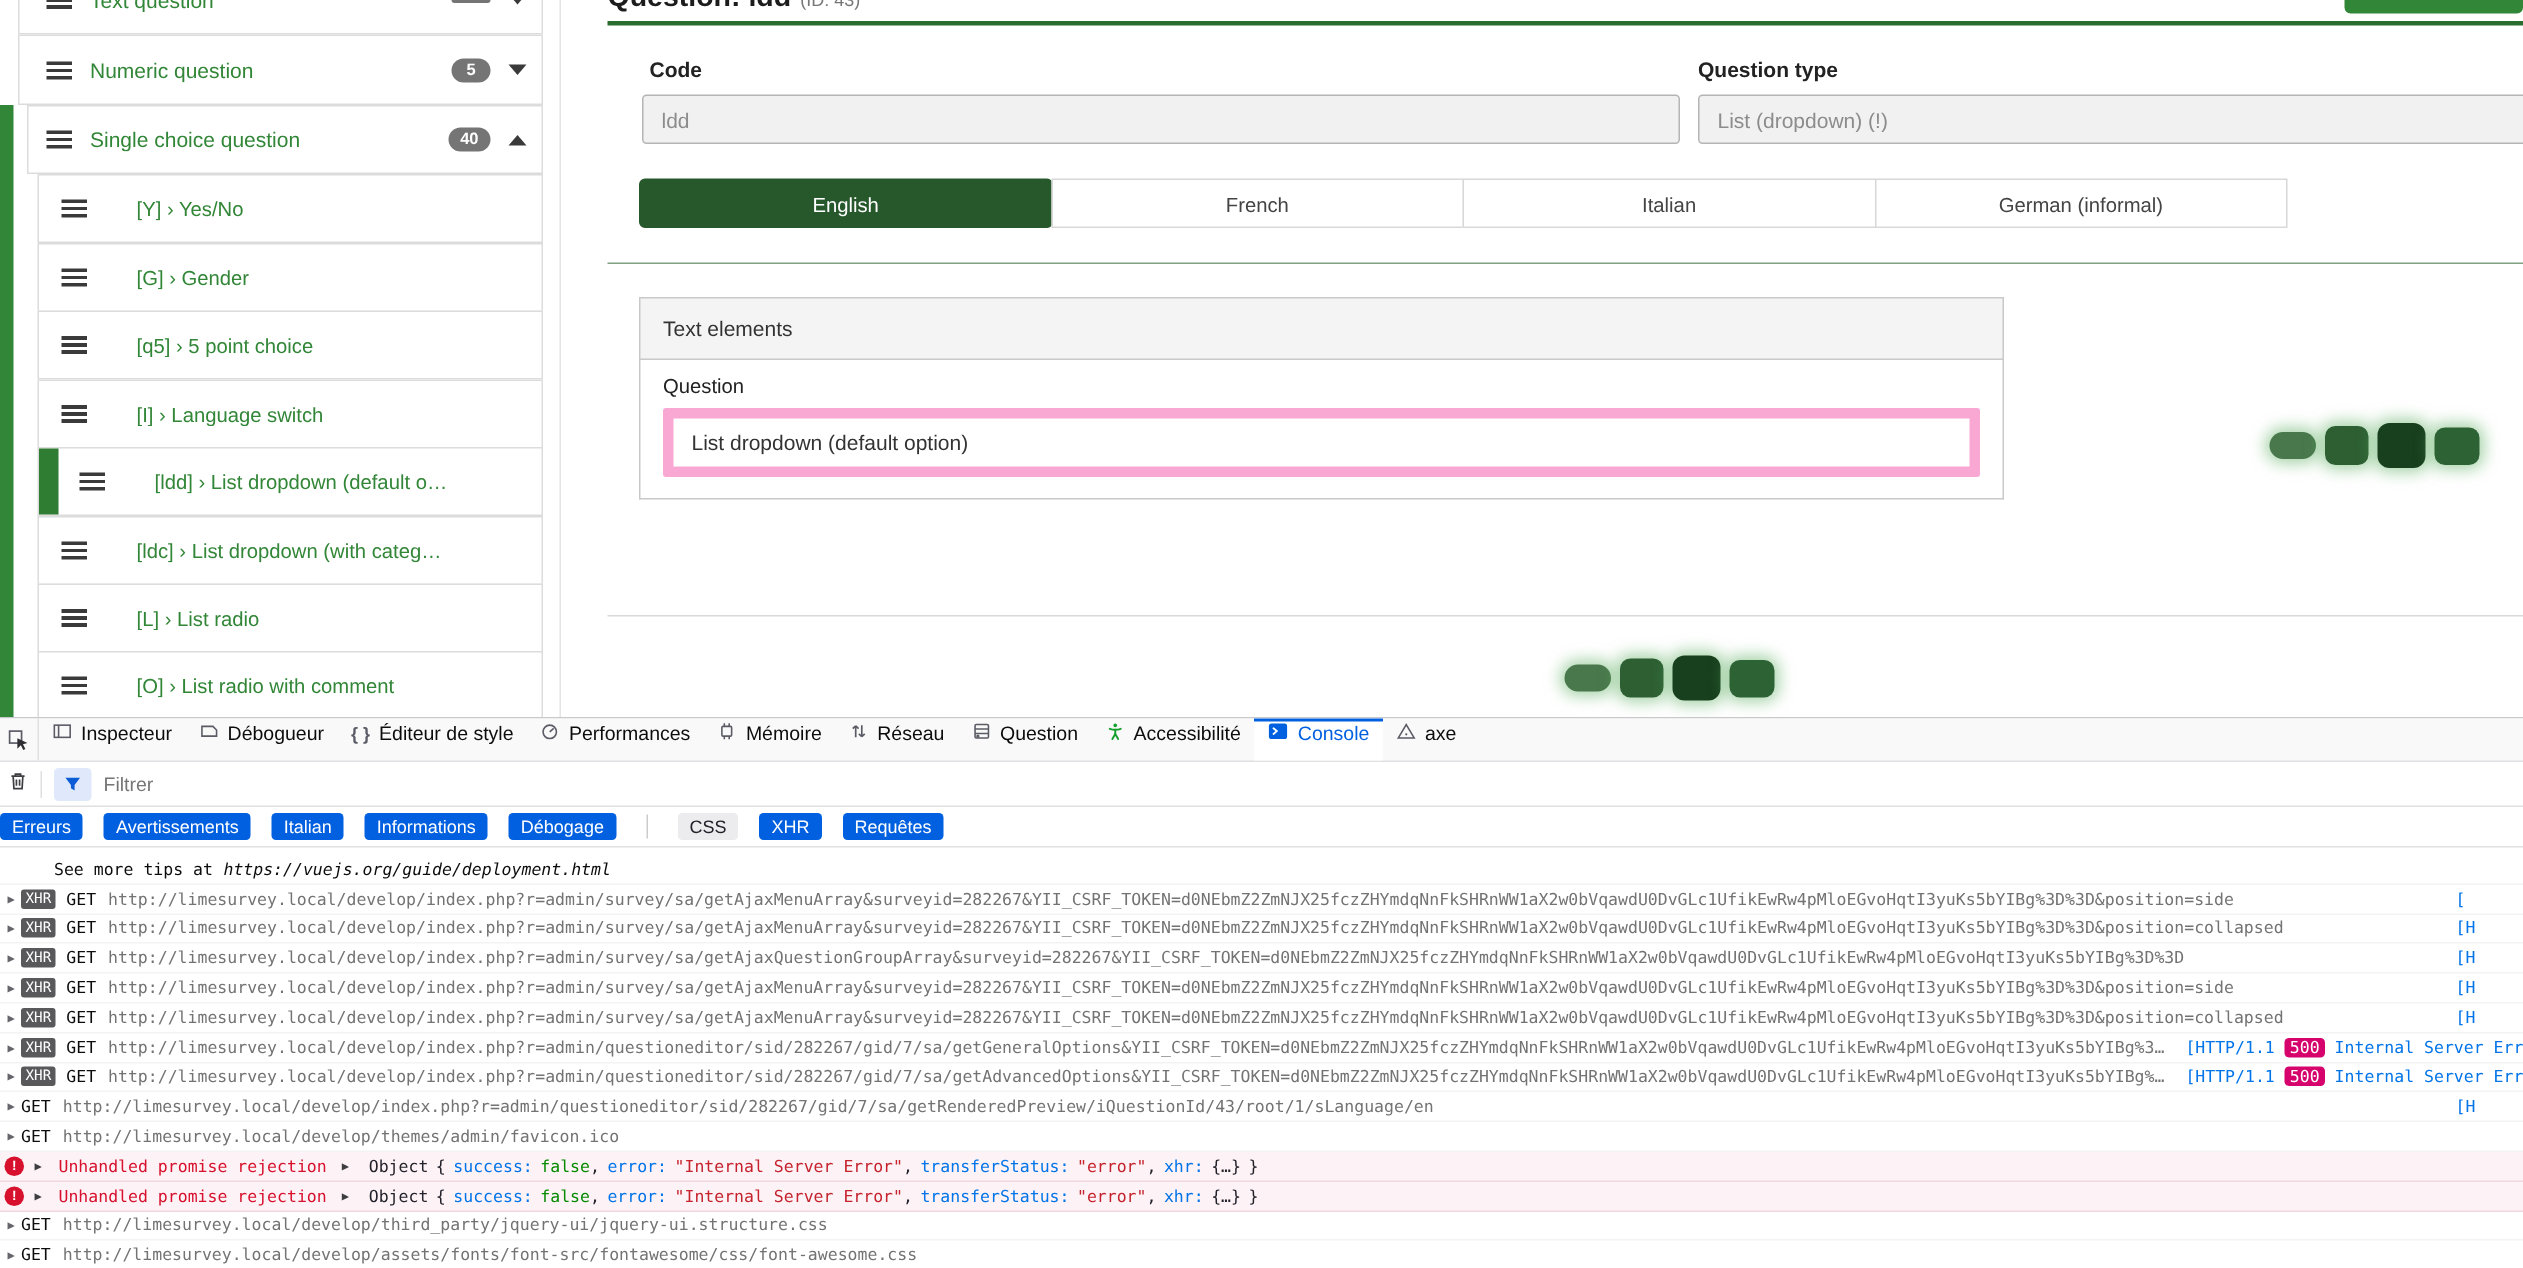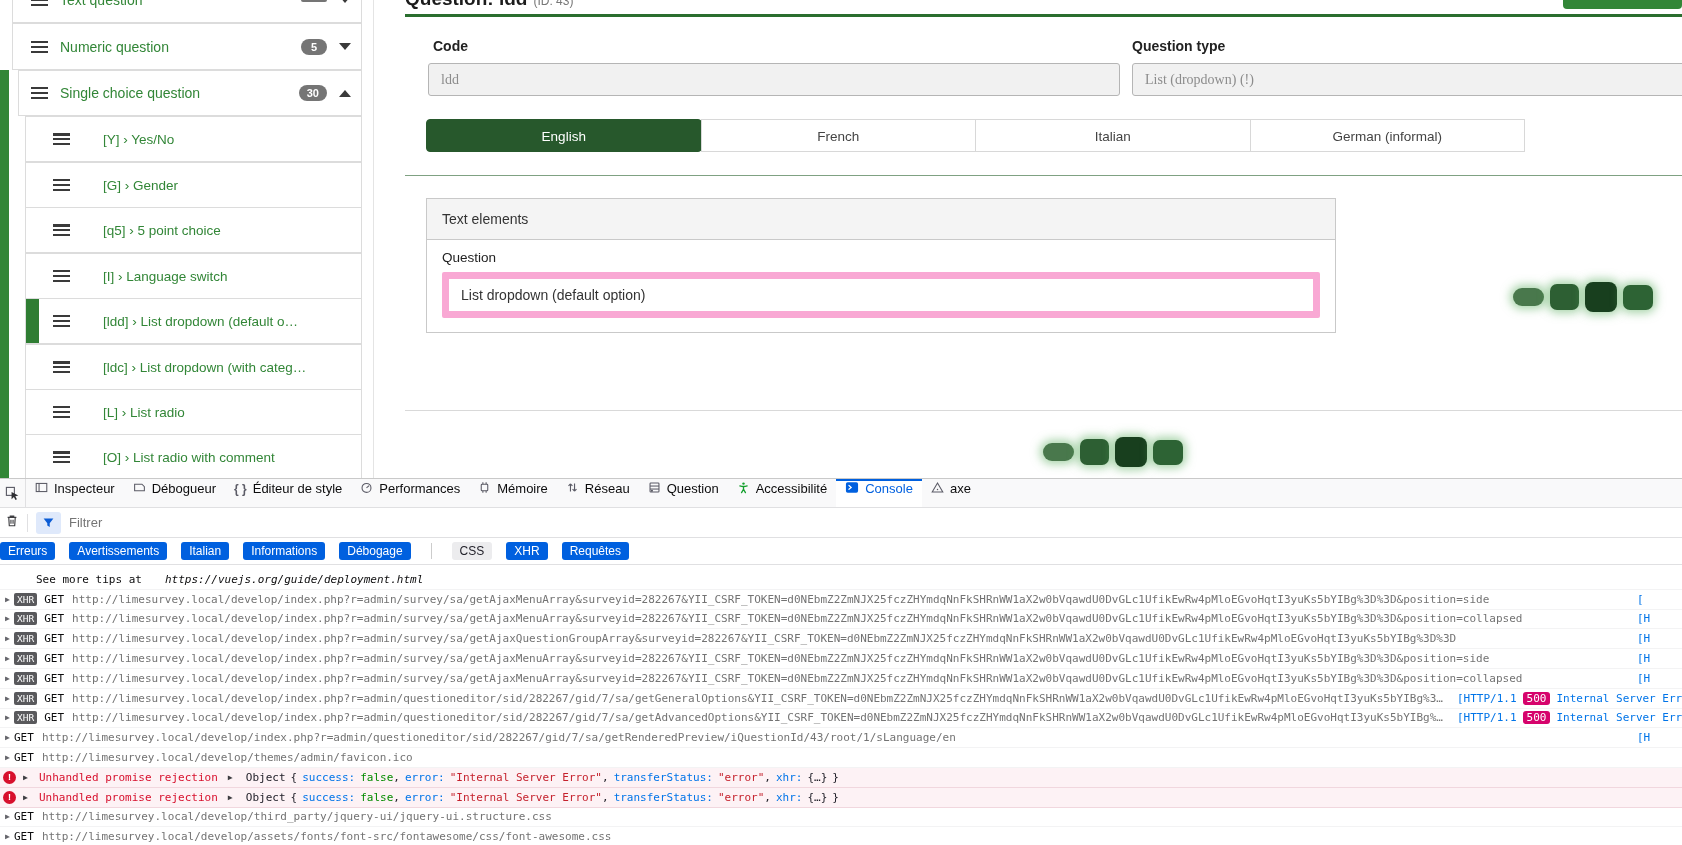--- a/index.html
+++ b/index.html
@@ -8,21 +8,21 @@
          font-family: "Liberation Sans", sans-serif; }
   .abs { position: absolute; }
 
   
   .green-bar { left: 0; top: 70px; width: 9px; height: 408px; background: #328637; }
   .side-vline { left: 373px; top: 0; width: 1px; height: 478px; background: #e4e4e4; }
   .srow { position: absolute; background: #fff; border: 1px solid #dcdcdc;
           display: flex; align-items: center; gap: 12px; padding: 0 10px 0 18px; }
   .srow.parent { left: 12px; width: 350px; height: 47px; }
   .srow.single { left: 18px; width: 344px; height: 46px; padding-left: 12px; }
-  .srow.child  { left: 25px; width: 337px; height: 46px; padding-left: 27px; gap: 33px; }
+  .srow.child  { left: 25px; width: 337px; height: 46px; padding-left: 15px; gap: 33px; }
   .srow.child.sel { padding-left: 27px; }
   .srow.child.sel::before { content: ""; position: absolute; left: 0; top: 0; bottom: 0;
                             width: 13px; background: #2f7d33; }
   .burger { width: 17px; height: 12px; flex: none;
             background: linear-gradient(#3a3a3a 0 2.5px, transparent 2.5px 4.8px,
                         #3a3a3a 4.8px 7.3px, transparent 7.3px 9.6px, #3a3a3a 9.6px 12px); }
   .slabel { color: #328637; font-size: 14px; flex: 1; white-space: nowrap; overflow: hidden; }
   .srow.child .slabel { font-size: 13.5px; }
   .sbadge { background: #757575; color: #fff; border-radius: 10px; font-size: 11px;
             font-weight: bold; padding: 2px 8px; min-width: 26px; text-align: center; flex: none; }
@@ -34,21 +34,21 @@
   
   .page-title { left: 405px; top: -12px; font-size: 19px; font-weight: bold;
                 color: #1c1c1c; white-space: nowrap; }
   .page-title .qid { font-size: 12px; font-weight: normal; color: #777; margin-left: 6px; }
   .primary-btn { left: 1563px; top: -29px; width: 119px; height: 38px;
                  background: #328637; border: none; border-radius: 4px; }
   .hr1 { left: 405px; top: 14px; width: 1277px; height: 3px; background: #2a6e2f; }
   .flabel { font-size: 14px; font-weight: bold; color: #222; }
   .ginput { background: #f1f1f1; border: 1px solid #b5b5b5; border-radius: 3px;
             color: #8c8c8c; font-size: 14px; padding: 0 12px;
-            font-family: Liberation Serif, serif; }
+            font-family: Liberation Sans, sans-serif; }
   .tabs { left: 426px; top: 119px; width: 1099px; display: flex; }
   .ltab { flex: 1; height: 33px; line-height: 33px; text-align: center; font-size: 13.5px;
           color: #444; background: #fff; border: 1px solid #d8d8d8; margin-left: -1px; }
   .ltab.active { background: #27582c; color: #fff; border-color: #27582c;
                  border-radius: 4px; margin-left: 0; }
   .hr2 { left: 405px; top: 175px; width: 1277px; height: 1px; background: #7fa182; }
   .panel { left: 426px; top: 198px; width: 910px; }
   .panel-head { height: 42px; line-height: 40px; background: #f4f4f4;
                 border: 1px solid #c9c9c9; font-size: 14px; color: #333; padding-left: 15px; }
   .panel-body { border: 1px solid #c9c9c9; border-top: none; padding: 10px 15px 14px 15px; }
@@ -100,21 +100,21 @@
   .tri.dark { color: #3e3e42; width: 12px; padding-left: 0; margin-right: 4px; }
   .xhrb { background: #59595c; color: #fff; font-size: 9.5px; padding: 1px 3px;
           border-radius: 2px; margin-right: 7px; flex: none; }
   .meth { color: #0c0c0d; margin-right: 8px; }
   .url { color: #737373; }
   .frag { position: absolute; left: 1637px; color: #0074e8; }
   .http { color: #0074e8; margin-left: 14px; }
   .b500 { background: #d6036c; color: #fff; padding: 0 4px; border-radius: 3px;
           margin: 4px 6px; flex: none; }
   .stxt { color: #0074e8; }
-  .tip-pre { color: #0c0c0d; margin-left: 36px; margin-right: 23px; text-align: center; }
+  .tip-pre { color: #0c0c0d; margin-left: 36px; margin-right: 7px; text-align: center; }
   .tip-url { color: #0c0c0d; font-style: italic; }
   .crow.err { background: #fdf2f5; border-color: #f1d7de; color: #0c0c0d; }
   .erri { width: 13px; height: 13px; border-radius: 50%; background: #d7102d; color: #fff;
           font: bold 9px "Liberation Sans", sans-serif; display: flex; align-items: center;
           justify-content: center; margin: 0 7px 0 3px; flex: none; }
   .erri::before { content: "!"; }
   .errl { color: #d7102d; margin-right: 10px; }
   .o-name { color: #23222b; margin: 0 5px 0 2px; }
   .o-brace { color: #23222b; margin-right: 5px; }
   .o-prop { color: #0074e8; margin-right: 5px; }
@@ -140,21 +140,21 @@
 <div class="srow parent" style="top:23px">
   <span class="burger"></span>
   <span class="slabel">Numeric question</span>
   <span class="sbadge">5</span>
   <span class="caret-down"></span>
 </div>
 
 <div class="srow single" style="top:70px">
   <span class="burger"></span>
   <span class="slabel">Single choice question</span>
-  <span class="sbadge">30</span>
+  <span class="sbadge">40</span>
   <span class="caret-up"></span>
 </div>
 
 <div class="srow child" style="top:116px">
   <span class="burger"></span>
   <span class="slabel">[Y] › Yes/No</span>
 </div>
 <div class="srow child" style="top:162px">
   <span class="burger"></span>
   <span class="slabel">[G] › Gender</span>

